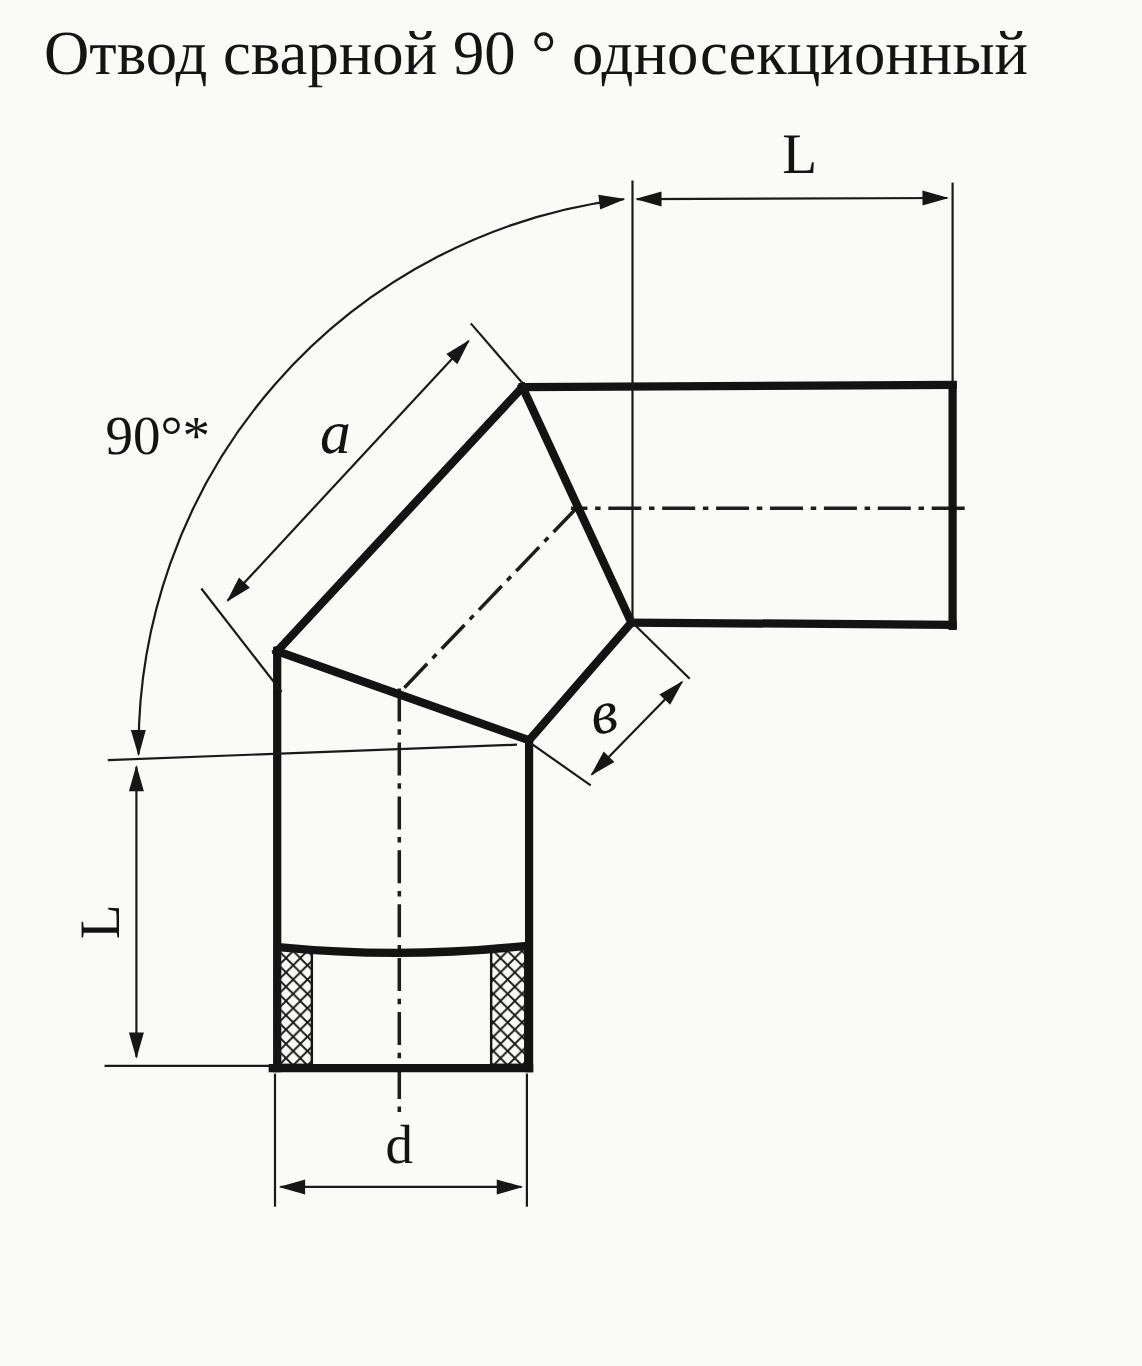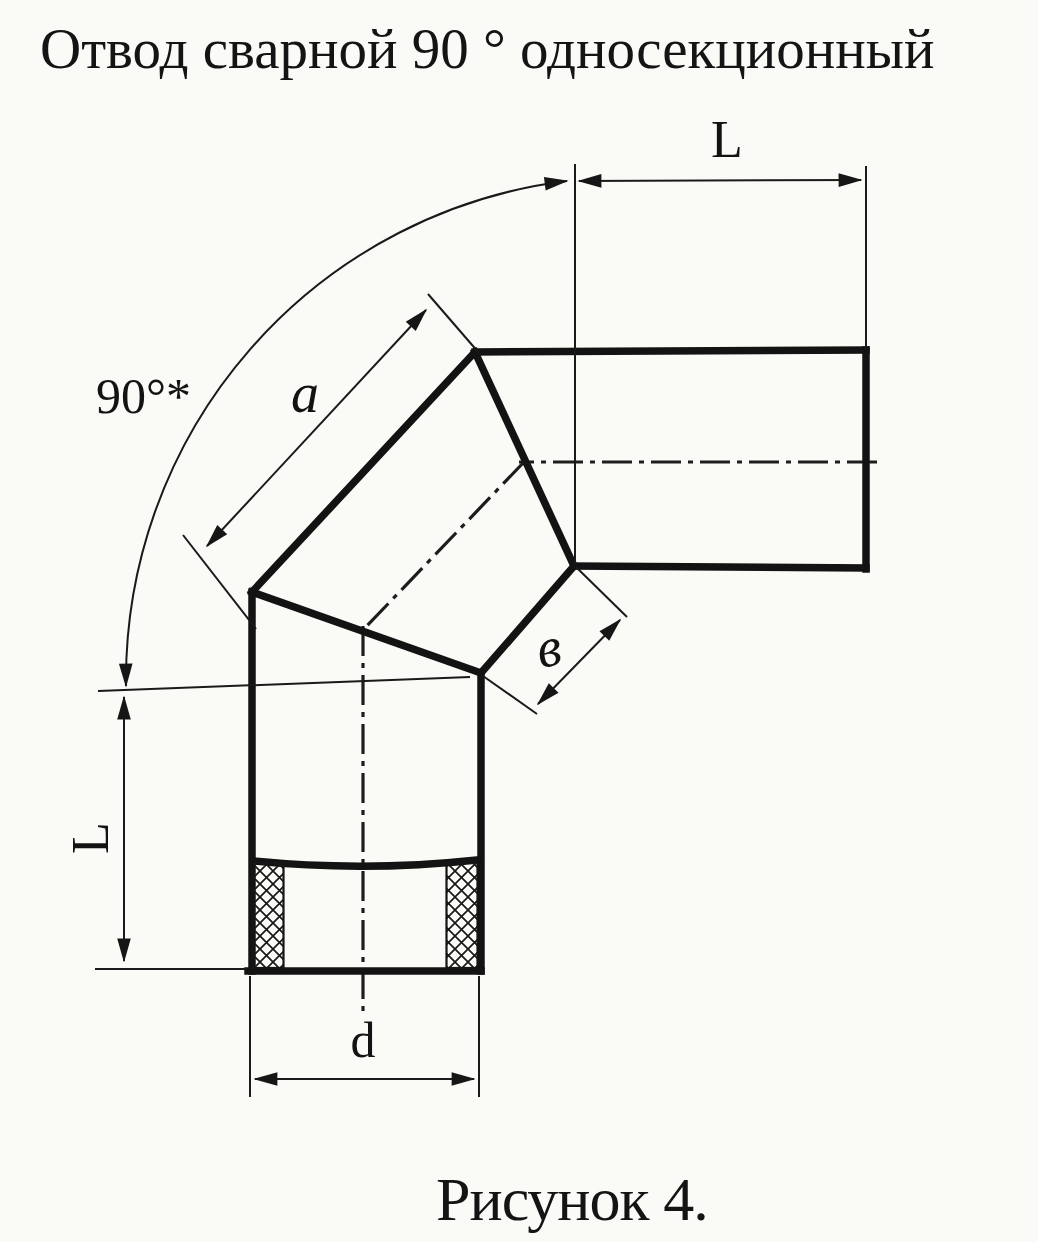--- a/index.html
+++ b/index.html
@@ -98,14 +98,13 @@
     <g>
       <text class="lbl" x="727" y="157" text-anchor="middle">L</text>
       <text class="lbl-angle" x="96" y="413">90°*</text>
       <text class="lbl-it" x="305" y="412" text-anchor="middle">a</text>
       <text class="lbl-it" transform="translate(552,666) rotate(-10)" text-anchor="middle">в</text>
       <text class="lbl" transform="translate(108,838) rotate(-90)" text-anchor="middle">L</text>
       <text class="lbl-d" x="363" y="1057" text-anchor="middle">d</text>
     </g>
   </svg>
 
-  <div class="caption">Рисунок 4.</div>
 </div>
 
 </body></html>

